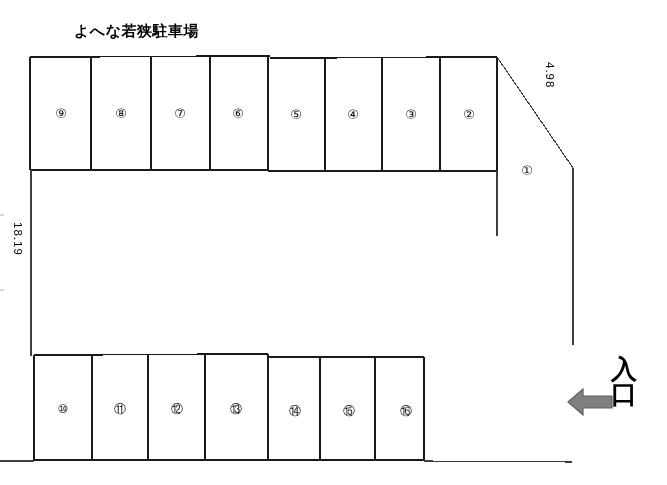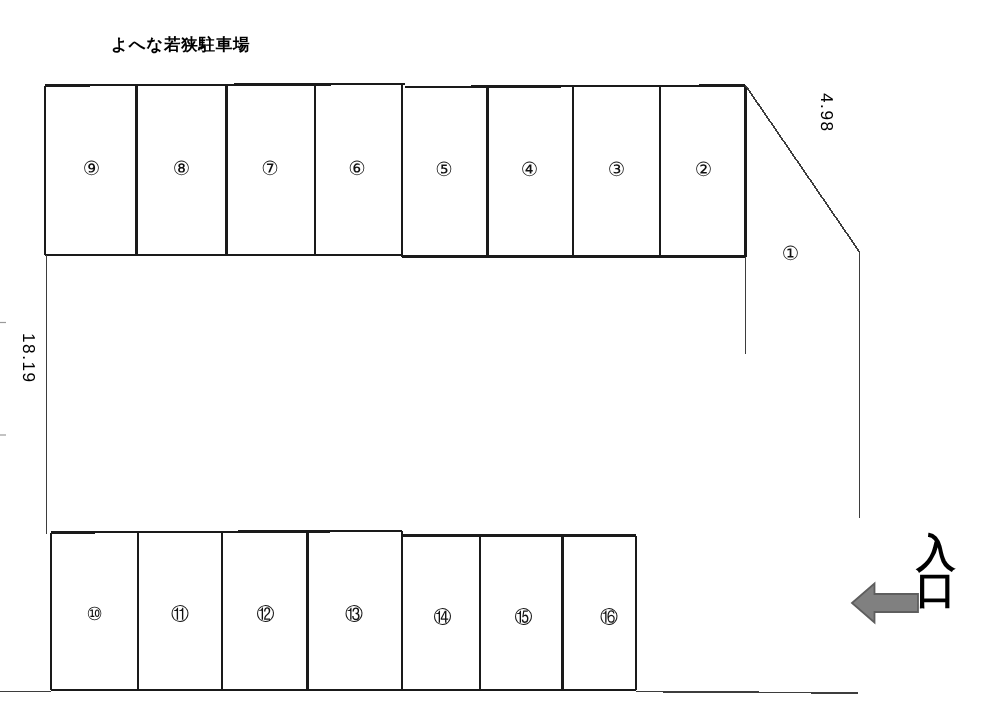--- a/index.html
+++ b/index.html
@@ -11,21 +11,21 @@
     color:#000;
     overflow:hidden;
     position:relative;
   }
   #stage{position:absolute;left:0;top:0;width:667px;height:485px;overflow:hidden;}
 
   
   .title{
     position:absolute;
     left:74px; top:22px;
-    font-size:11px;
+    font-size:15px;
     font-weight:bold;
     letter-spacing:.5px;
     white-space:nowrap;
     font-family:"DejaVu Sans","Liberation Sans",sans-serif;
   }
 
   
   svg#plan{position:absolute;left:0;top:0;width:667px;height:485px;}
 
   

